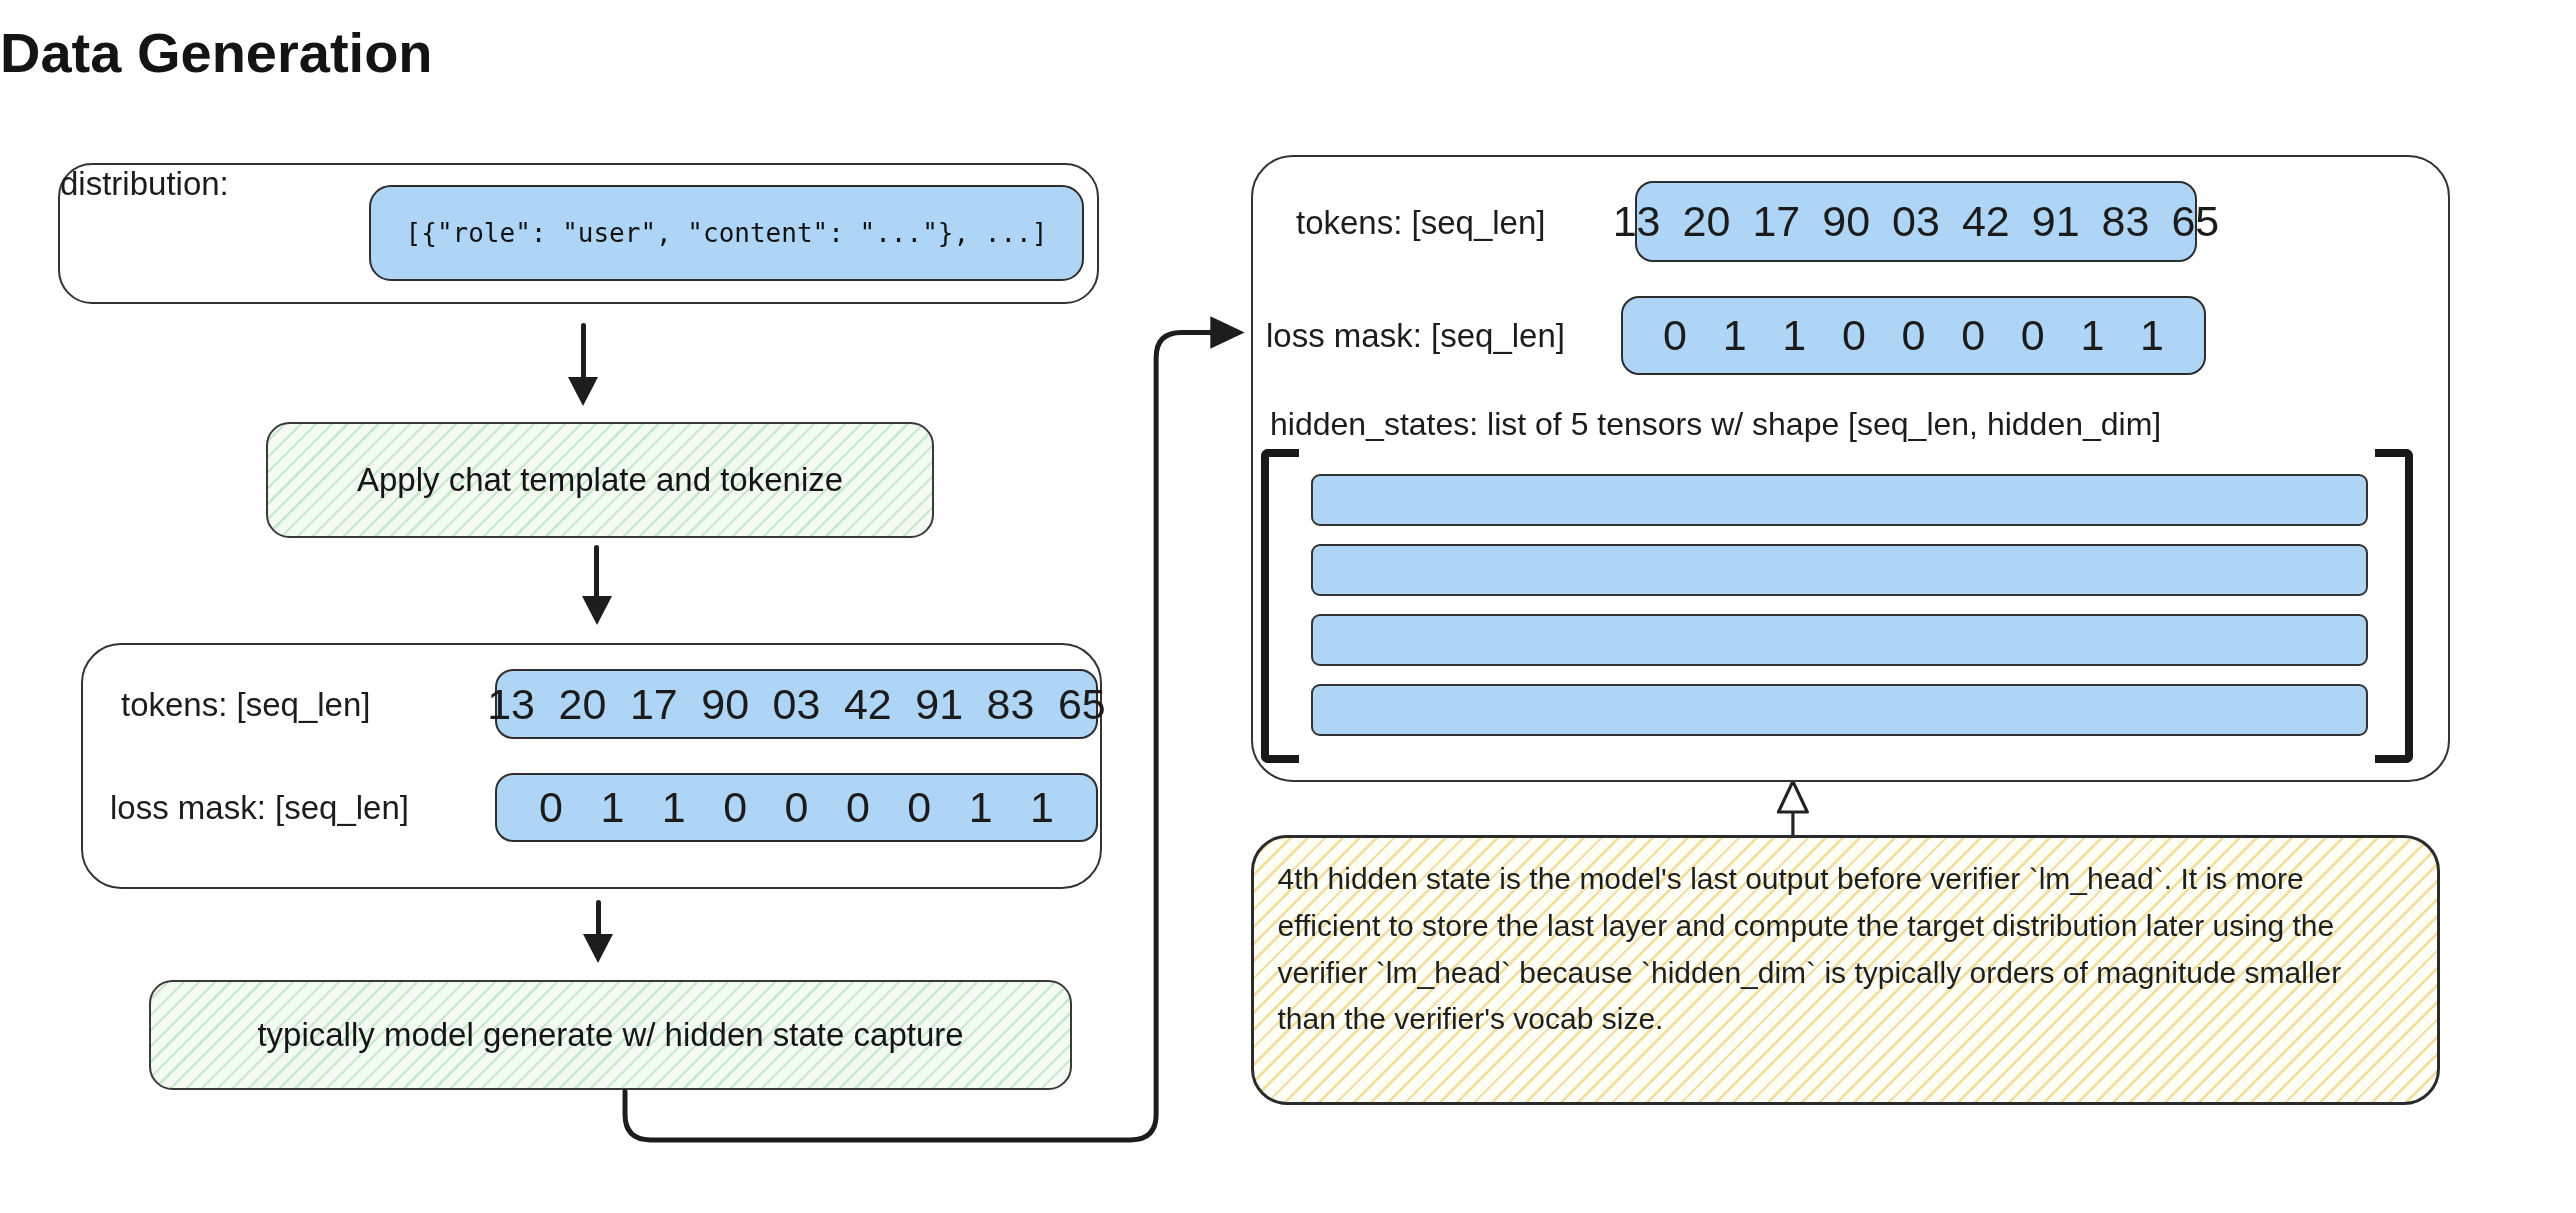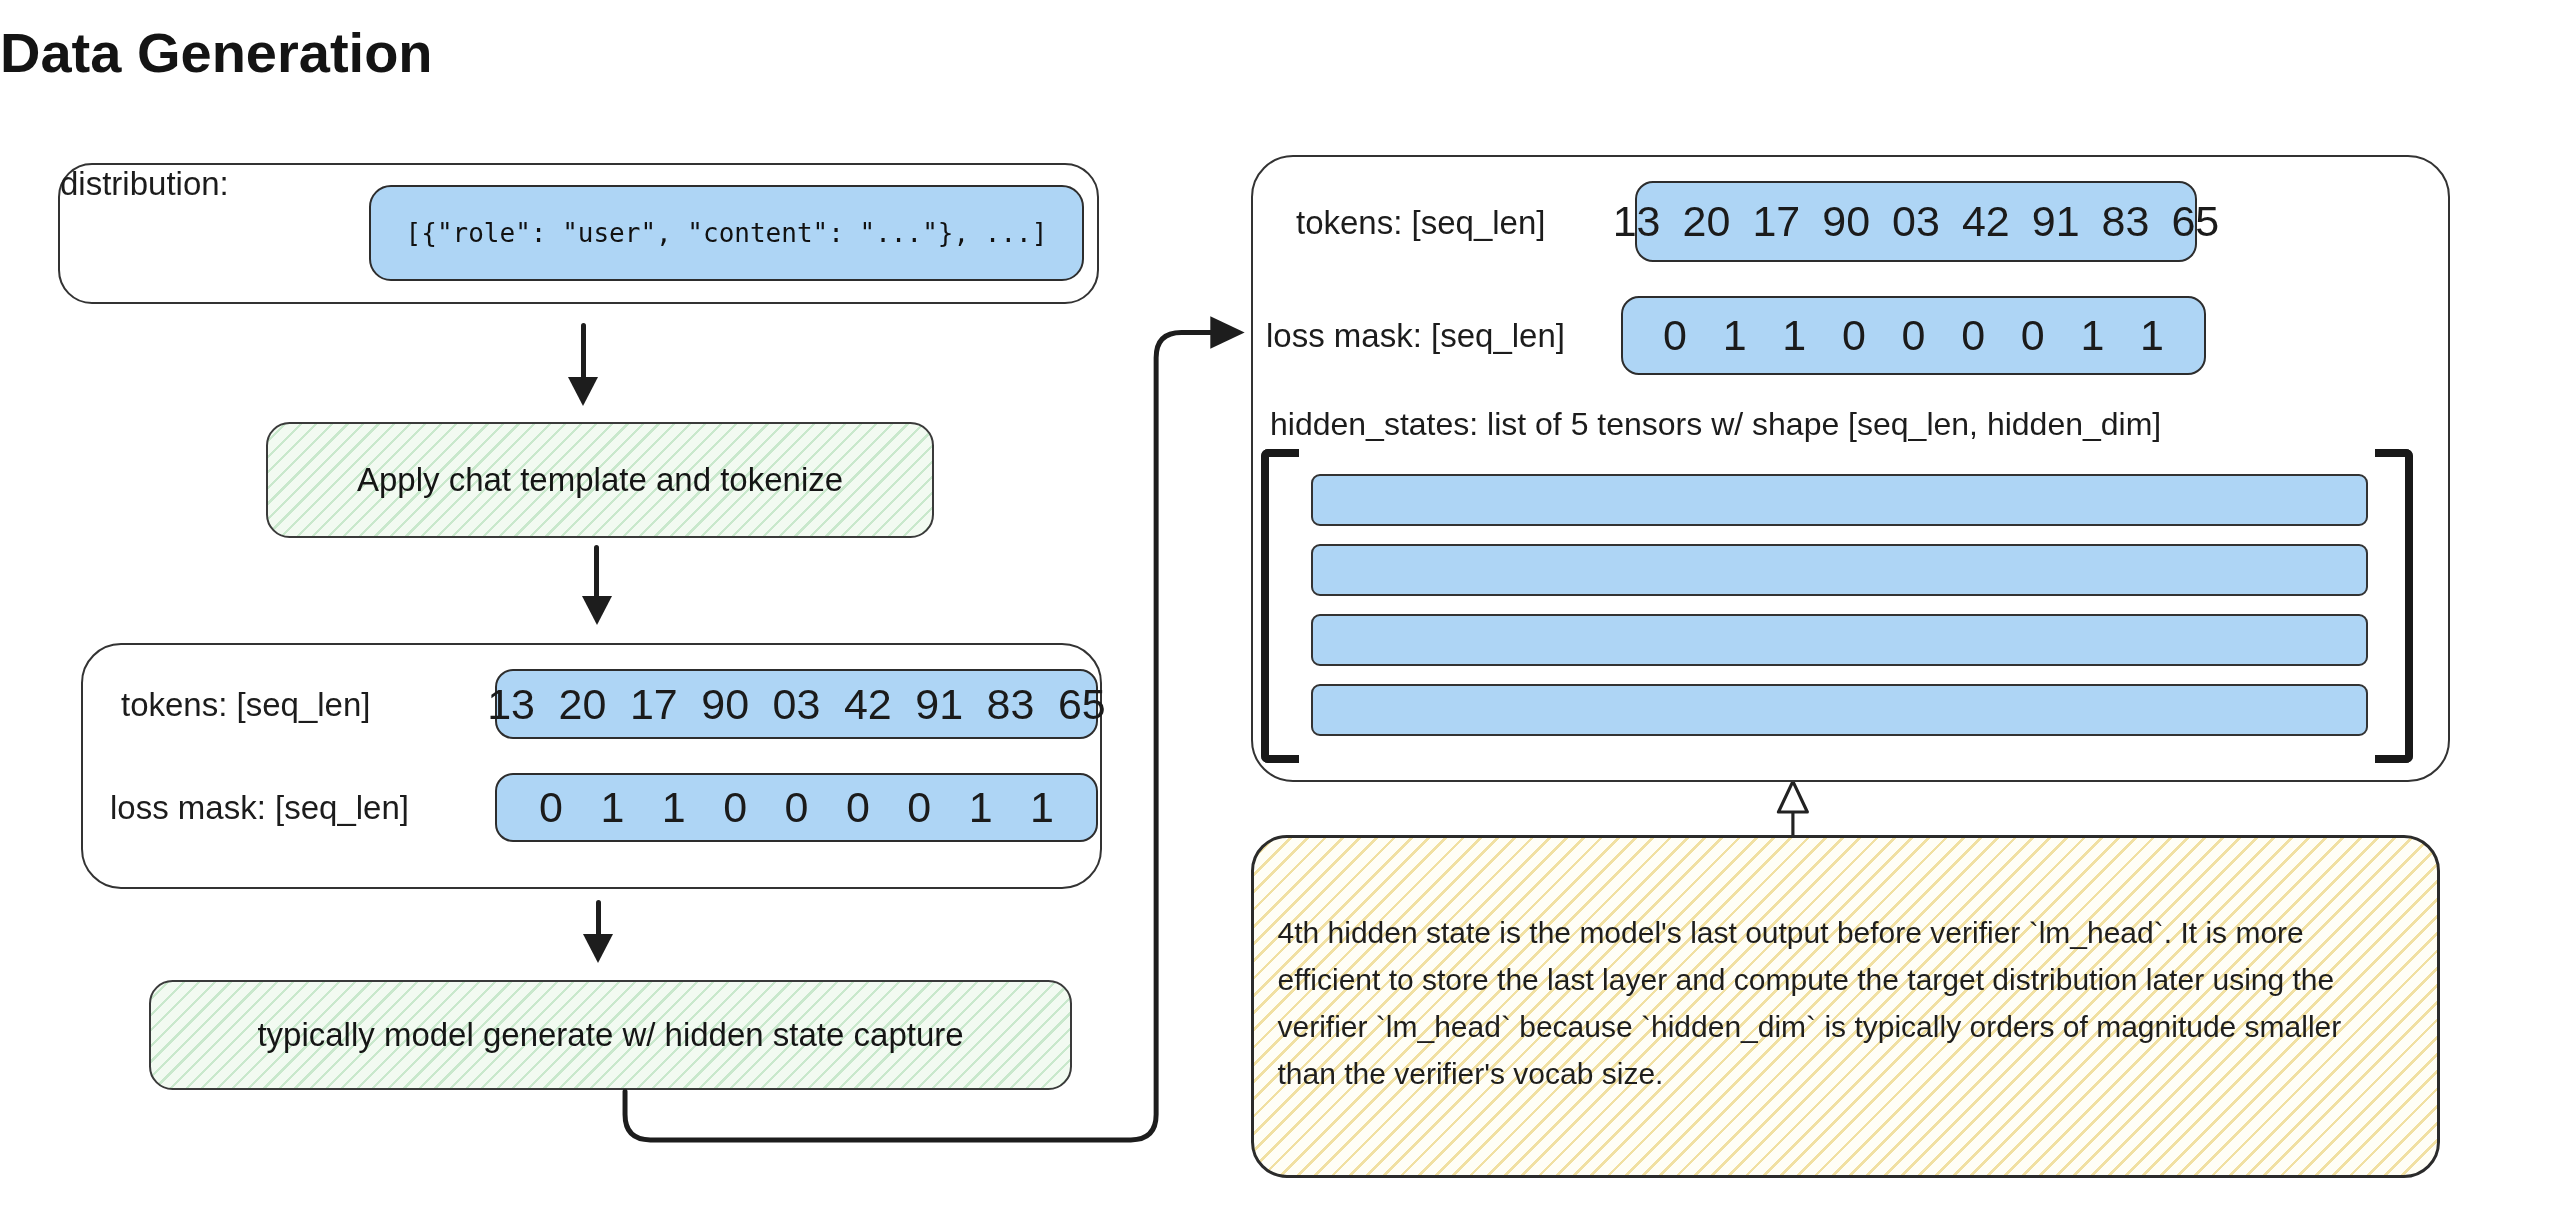--- a/index.html
+++ b/index.html
@@ -56,24 +56,24 @@
   .r-mask-pill{left:1621px;top:296px;width:585px;height:79px;border-radius:18px;justify-content:space-between;padding:0 40px;}
   .hs-label{left:1270px;top:406px;font-size:32px;}
   .bracket{position:absolute;top:449px;height:314px;width:38px;border:8.1px solid #191919;}
   .bracket-left{left:1261px;border-right:none;border-radius:7.2px 0 0 7.2px;}
   .bracket-right{left:2375px;border-left:none;border-radius:0 7.2px 7.2px 0;}
   .bars{position:absolute;left:1311px;top:474px;width:1057px;height:262px;
         display:flex;flex-direction:column;justify-content:space-between;}
   .bars .bar{height:52px;background:var(--blue-fill);border:2.7px solid #333;border-radius:9px;}
 
   
-  .note{position:absolute;left:1251px;top:835px;width:1189px;height:343px;border-radius:36px;
+  .note{position:absolute;left:1251px;top:835px;width:1189px;height:270px;border-radius:36px;
         border:3.6px solid #2b2b2b;
         background:repeating-linear-gradient(135deg,var(--yellow-stripe) 0 2.7px,transparent 2.7px 12.2px),var(--yellow-bg);
-        display:flex;align-items:center;padding:18px 31px 23.5px 23.5px;}
+        display:flex;padding:18px 31px 23.5px 23.5px;}
   .note p{font-size:30px;line-height:1.56;color:#1e1e1e;}
 </style>
 </head>
 <body>
 
 <div class="canvas">
 
   <div class="title">Data Generation</div>
 
   <div class="rbox conversation-box">

